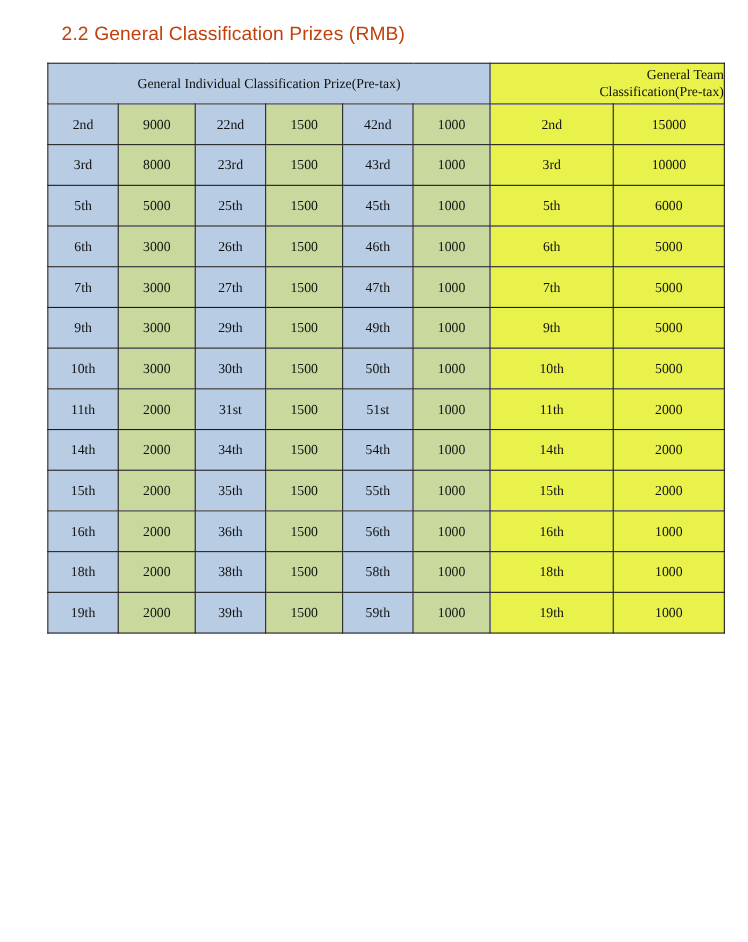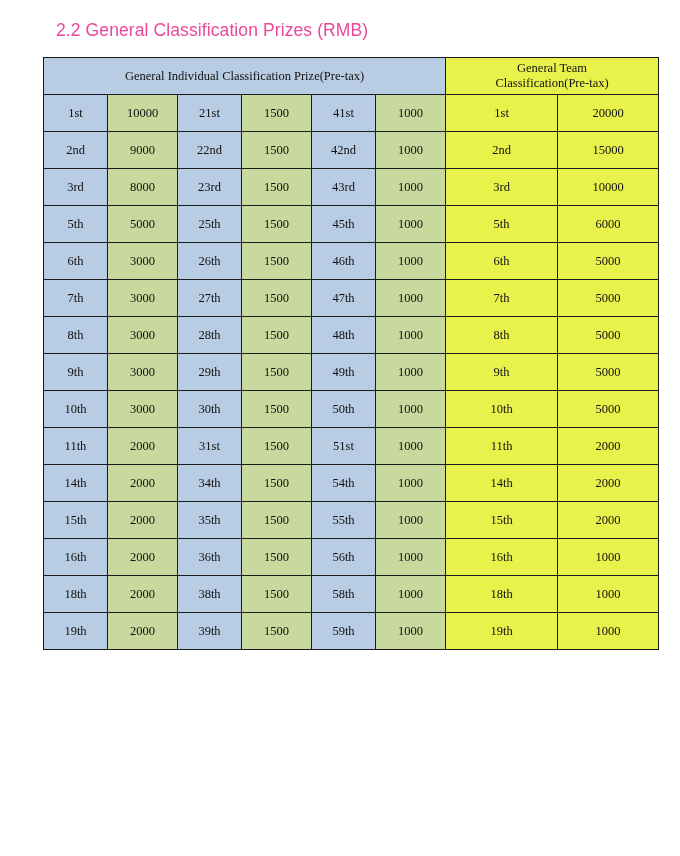--- a/index.html
+++ b/index.html
@@ -14,21 +14,21 @@
     font-family: "Liberation Serif", serif;
     overflow: hidden;
   }
   #page-title {
     position: absolute;
     left: 56px;
     top: 20px;
     font-family: "Liberation Sans", sans-serif;
     font-size: 17.5px;
     font-weight: 400;
-    color: #ec4899;
+    color: #c2410c;
     letter-spacing: 0.1px;
     white-space: nowrap;
   }
   #prize-table {
     position: absolute;
     left: 43px;
     top: 57px;
     width: 592px;
     border-collapse: collapse;
     table-layout: fixed;
@@ -45,21 +45,21 @@
     height: 36px;
     line-height: 1.18;
     overflow: hidden;
   }
   td.hdr {
     height: 44px;
     font-size: 13px;
   }
   td.hdr-left  { background: #b8cce4; }
   td.hdr-right { background: #e8f24b; }
-  td.hdr-right .hdr-line { display: block; }
+  td.hdr-right .hdr-line { display: block; text-align: right; }
 
   td.c-blue   { background: #b8cce4; }
   td.c-green  { background: #c9d89c; }
   td.c-yellow { background: #e8f24b; }
 
   col.w-rank { width: 64px; }
   col.w-amt  { width: 70px; }
   col.w-trank{ width: 112px; }
   col.w-tamt { width: 101px; }
 </style>
@@ -80,30 +80,20 @@
       <col class="w-tamt">
   </colgroup>
   <tbody>
     <tr>
       <td class="hdr hdr-left" colspan="6">General Individual Classification Prize(Pre-tax)</td>
       <td class="hdr hdr-right" colspan="2">
         <span class="hdr-line">General Team</span>
         <span class="hdr-line">Classification(Pre-tax)</span>
       </td>
     </tr>
-  <tr>
-        <td class="c-blue">1st</td>
-        <td class="c-green">10000</td>
-        <td class="c-blue">21st</td>
-        <td class="c-green">1500</td>
-        <td class="c-blue">41st</td>
-        <td class="c-green">1000</td>
-        <td class="c-yellow">1st</td>
-        <td class="c-yellow">20000</td>
-      </tr>
       <tr>
         <td class="c-blue">2nd</td>
         <td class="c-green">9000</td>
         <td class="c-blue">22nd</td>
         <td class="c-green">1500</td>
         <td class="c-blue">42nd</td>
         <td class="c-green">1000</td>
         <td class="c-yellow">2nd</td>
         <td class="c-yellow">15000</td>
       </tr>
@@ -141,30 +131,20 @@
         <td class="c-blue">7th</td>
         <td class="c-green">3000</td>
         <td class="c-blue">27th</td>
         <td class="c-green">1500</td>
         <td class="c-blue">47th</td>
         <td class="c-green">1000</td>
         <td class="c-yellow">7th</td>
         <td class="c-yellow">5000</td>
       </tr>
       <tr>
-        <td class="c-blue">8th</td>
-        <td class="c-green">3000</td>
-        <td class="c-blue">28th</td>
-        <td class="c-green">1500</td>
-        <td class="c-blue">48th</td>
-        <td class="c-green">1000</td>
-        <td class="c-yellow">8th</td>
-        <td class="c-yellow">5000</td>
-      </tr>
-      <tr>
         <td class="c-blue">9th</td>
         <td class="c-green">3000</td>
         <td class="c-blue">29th</td>
         <td class="c-green">1500</td>
         <td class="c-blue">49th</td>
         <td class="c-green">1000</td>
         <td class="c-yellow">9th</td>
         <td class="c-yellow">5000</td>
       </tr>
       <tr>

